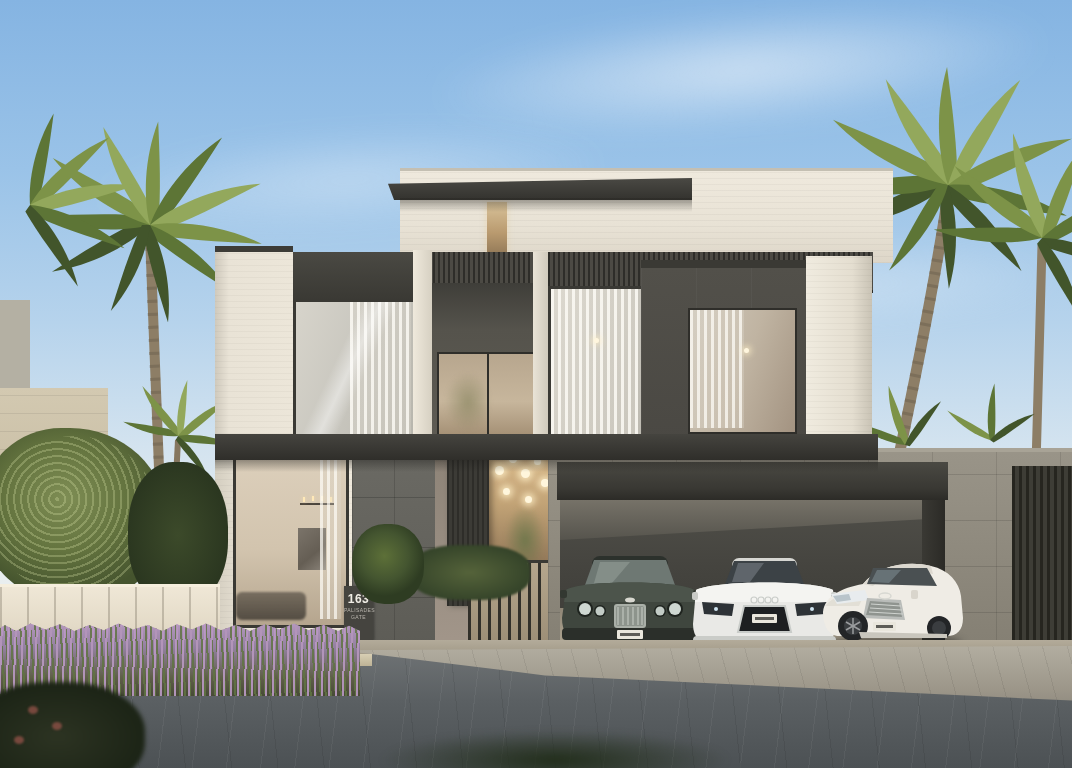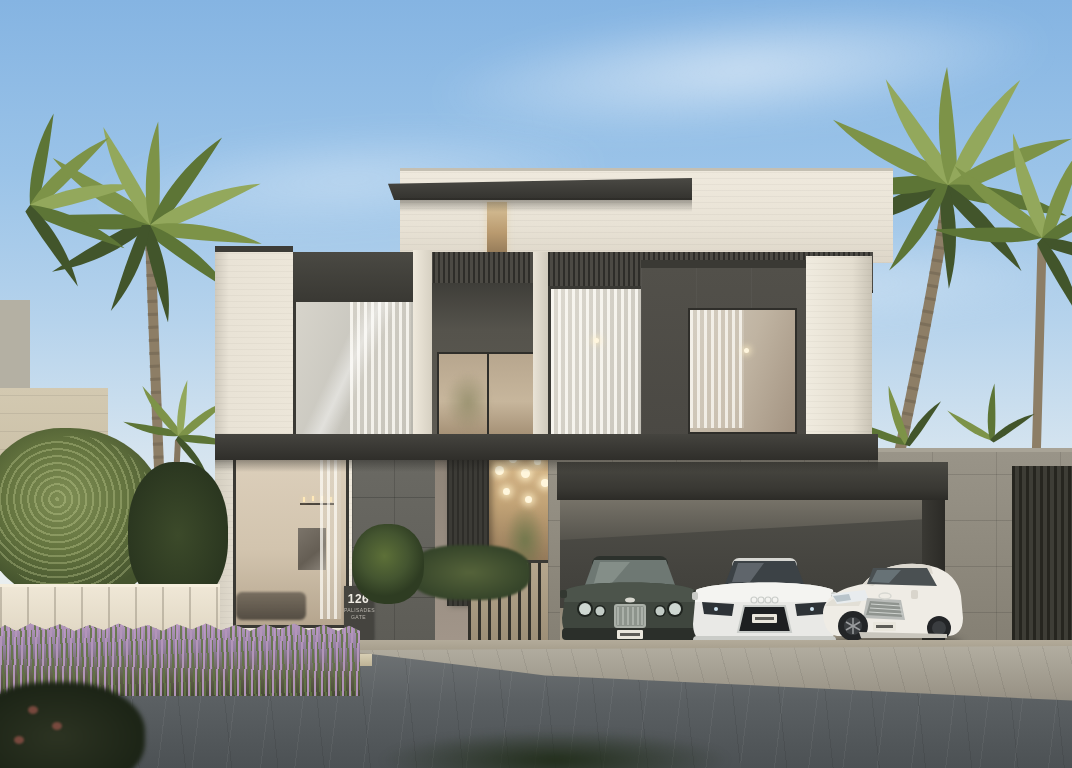--- a/index.html
+++ b/index.html
@@ -442,21 +442,21 @@
     <rect x="58" y="74" width="23" height="9" rx="1" fill="#e9e6dc"></rect>
     <rect x="61" y="77" width="17" height="3" fill="#3a3a36" opacity=".8"></rect>
     <path d="M44,84 L132,86 L132,90 L46,90 Z" fill="#c9c6bd"></path>
     <rect x="96" y="42" width="7" height="9" rx="2" fill="#d9d5cc"></rect>
   </svg>
 
   <div class="abs mid-fascia"></div>
   <div class="abs mid-fascia-shadow"></div>
 
   <div class="abs address-plate">
-    <div class="address-number">126</div>
+    <div class="address-number">163</div>
     <div class="address-line">PALISADES</div>
     <div class="address-line">GATE</div>
   </div>
 
   <div class="abs shrub shrub-big"></div>
   <div class="abs shrub-speckle"></div>
   <div class="abs foliage-dark"></div>
   <div class="abs bush-row"></div>
   <div class="abs plant-door"></div>
   <div class="abs fence"></div>

